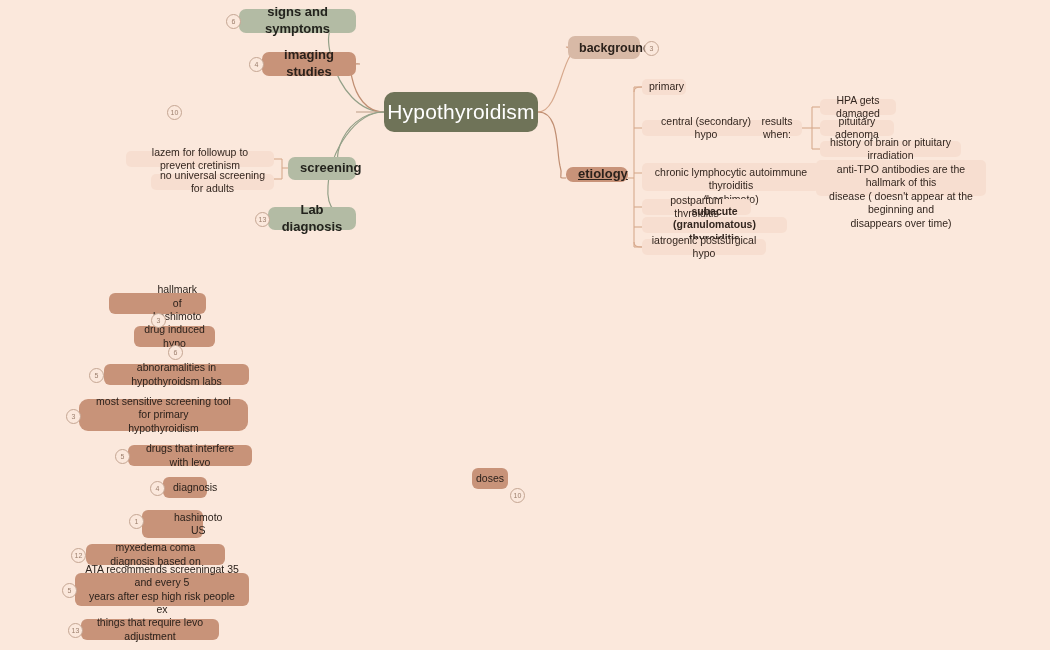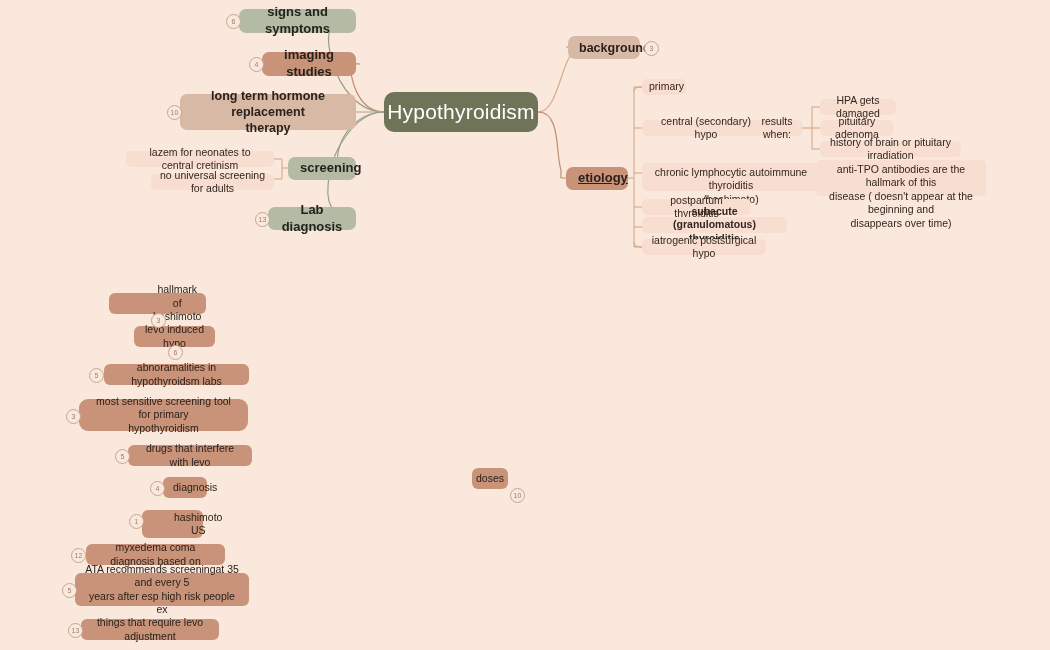--- a/index.html
+++ b/index.html
@@ -163,54 +163,50 @@
     <span>6</span>
   </div>
 
   <div class="node n-terra" style="left:262px;top:52px;width:94px;height:24px;">
     <span>imaging studies</span>
   </div>
   <div class="badge" style="left:249px;top:57px;">
     <span>4</span>
   </div>
 
-  <div class="node n-mute" style="left:180px;top:94px;width:176px;height:36px;">
-    <span>long term hormone replacement
-therapy</span>
-  </div>
   <div class="badge" style="left:167px;top:105px;">
     <span>10</span>
   </div>
 
   <div class="node n-sage" style="left:288px;top:157px;width:68px;height:23px;">
     <span>screening</span>
   </div>
 
   <div class="node n-leaf" style="left:126px;top:151px;width:148px;height:16px;">
-    <span>lazem for neonates to central cretinism</span>
+    <span>lazem for followup to prevent cretinism</span>
   </div>
   <div class="node n-leaf" style="left:151px;top:174px;width:123px;height:16px;">
     <span>no universal screening for adults</span>
   </div>
 
   <div class="node n-sage" style="left:268px;top:207px;width:88px;height:23px;">
     <span>Lab diagnosis</span>
   </div>
   <div class="badge" style="left:255px;top:212px;">
     <span>13</span>
   </div>
 
   <div class="node n-mute" style="left:568px;top:36px;width:72px;height:23px;">
     <span>background</span>
   </div>
   <div class="badge" style="left:644px;top:41px;">
     <span>3</span>
   </div>
 
-  <div class="node n-terra" style="left:566px;top:167px;width:62px;height:23px;text-decoration:underline;">
+  <div class="node n-terra" style="left:566px;top:167px;width:62px;height:15px;text-decoration:underline;">
     <span>etiology</span>
   </div>
 
   <div class="node n-leaf" style="left:642px;top:79px;width:44px;height:16px;">
     <span>primary</span>
   </div>
   <div class="node n-leaf" style="left:642px;top:120px;width:128px;height:16px;">
     <span>central (secondary) hypo</span>
   </div>
   <div class="node n-leaf" style="left:642px;top:163px;width:178px;height:28px;align-items:flex-start;padding-top:3px;">
@@ -245,21 +241,21 @@
     <span>anti-TPO antibodies are the hallmark of this
 disease ( doesn't appear at the beginning and
 disappears over time)</span>
   </div>
 
   <div class="node n-float" style="left:109px;top:293px;width:97px;height:21px;padding-left:44px;">
     <span>hallmark of hashimoto</span>
   </div>
 
   <div class="node n-float" style="left:134px;top:326px;width:81px;height:21px;">
-    <span>levo induced hypo</span>
+    <span>drug induced hypo</span>
   </div>
   <div class="badge" style="left:151px;top:313px;">
     <span>3</span>
   </div>
 
   <div class="node n-float" style="left:104px;top:364px;width:145px;height:21px;">
     <span>abnoramalities in hypothyroidsm labs</span>
   </div>
   <div class="badge" style="left:168px;top:345px;">
     <span>6</span>

